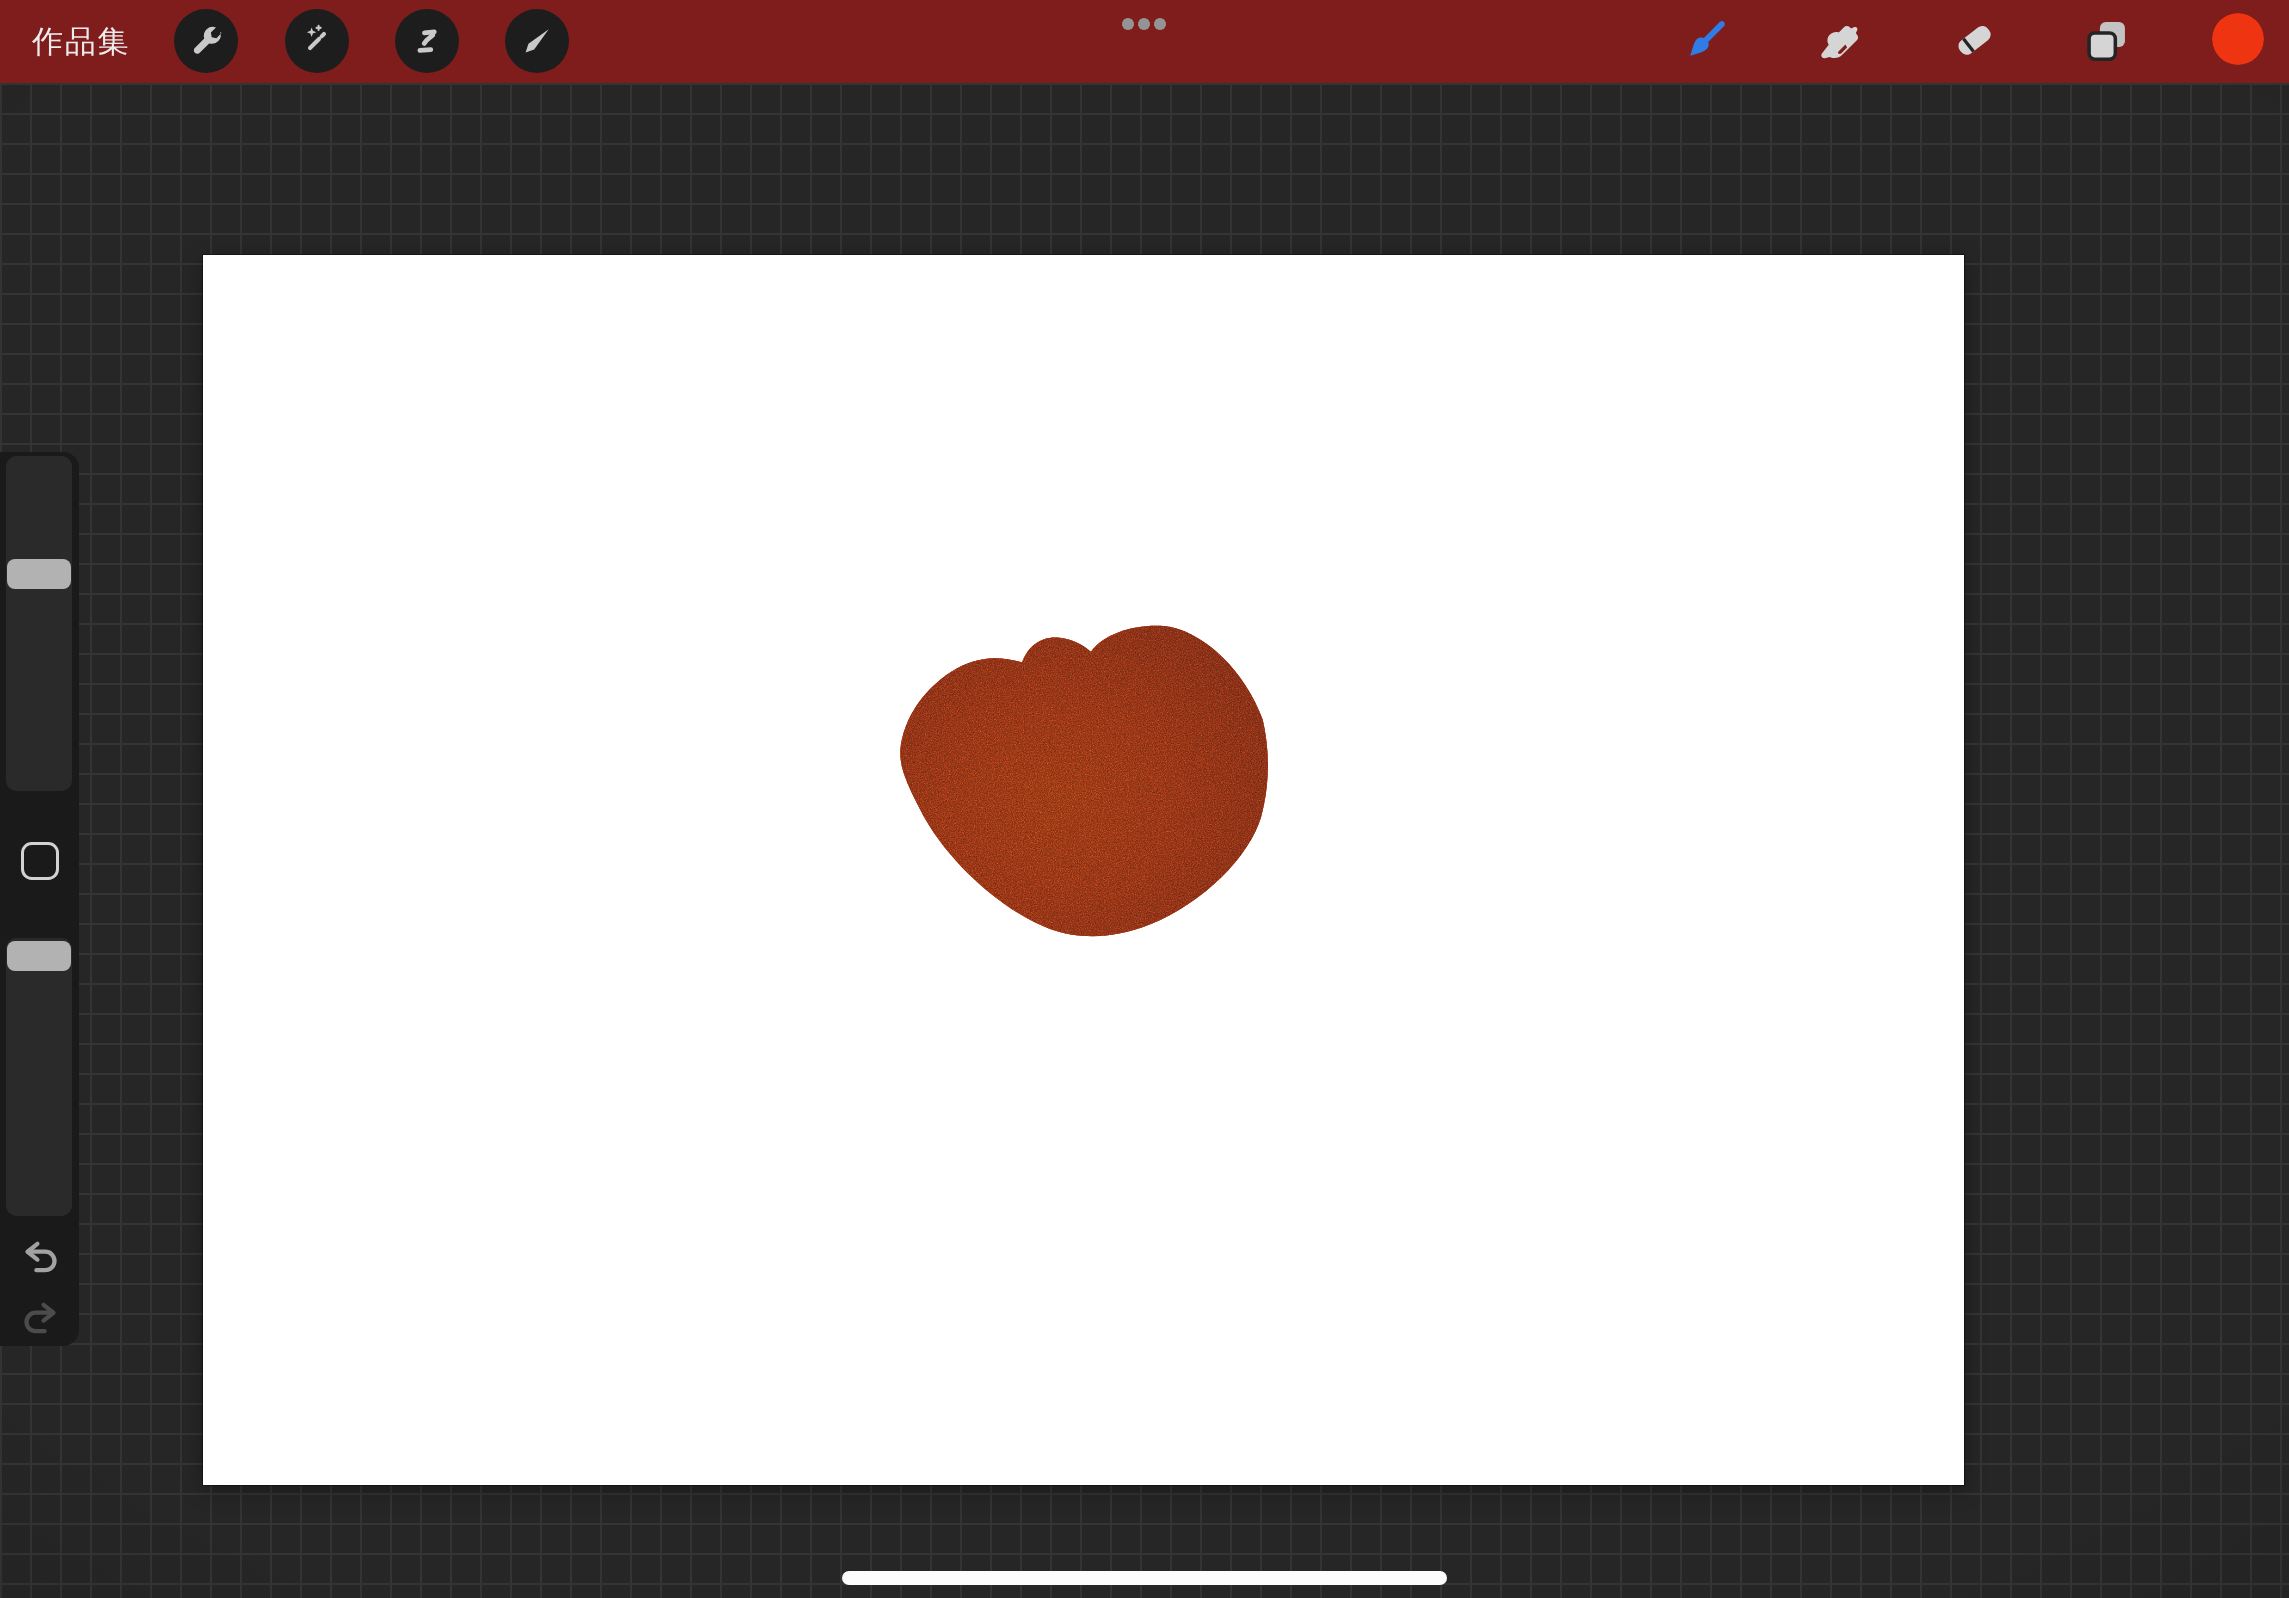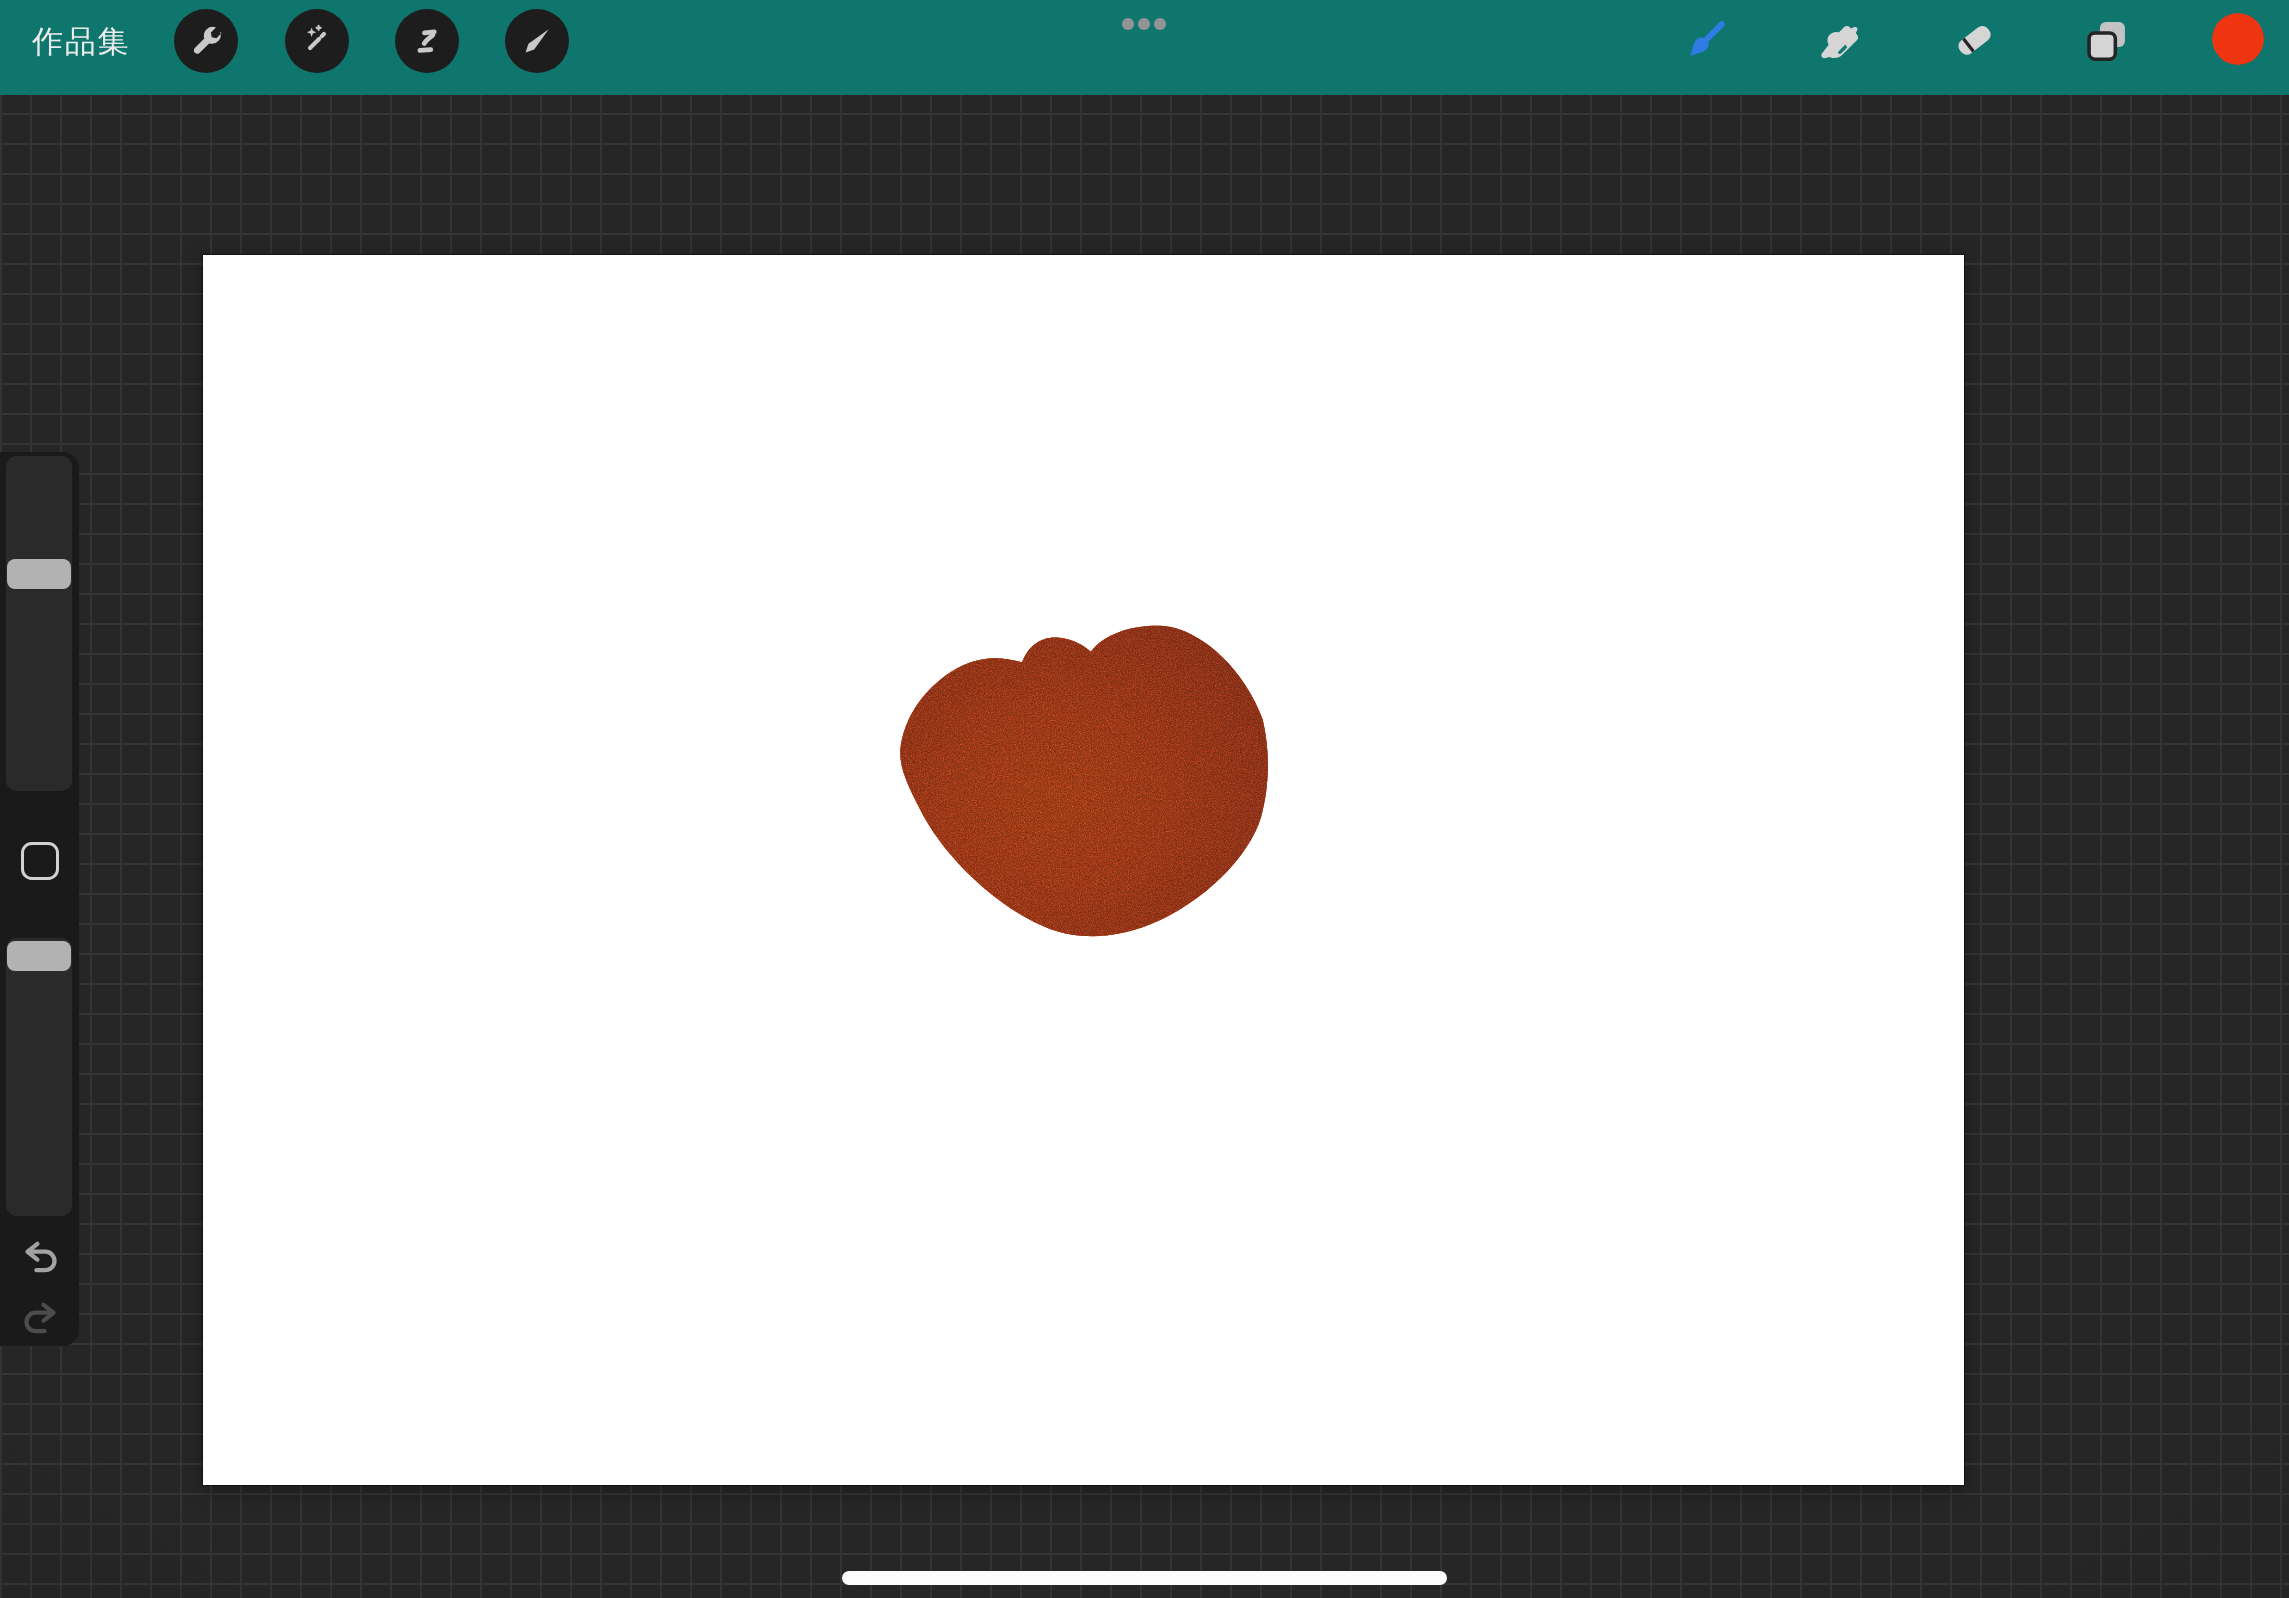--- a/index.html
+++ b/index.html
@@ -18,22 +18,22 @@
       linear-gradient(90deg,#343434 1.8px, transparent 1.8px);
     background-size:30px 30px;
   }
   #vignette{
     position:absolute;left:0;top:83px;width:2289px;height:1515px;
     background:radial-gradient(115% 115% at 50% 45%, rgba(0,0,0,0) 55%, rgba(0,0,0,0.30) 100%);
     pointer-events:none;
   }
   
   #topbar{
-    position:absolute;left:0;top:0;width:2289px;height:95px;
-    background:#0f766e;z-index:30;
+    position:absolute;left:0;top:0;width:2289px;height:83px;
+    background:#7f1d1d;z-index:30;
   }
   #gallery-btn{
     position:absolute;left:32px;top:0;height:83px;display:flex;align-items:center;
     color:#ececec;font-size:31px;font-weight:500;letter-spacing:1.8px;cursor:default;
   }
   .circle-btn{
     position:absolute;top:9px;width:64px;height:64px;border-radius:50%;
     background:#1d1d1d;display:flex;align-items:center;justify-content:center;
   }
   .flat-btn{

